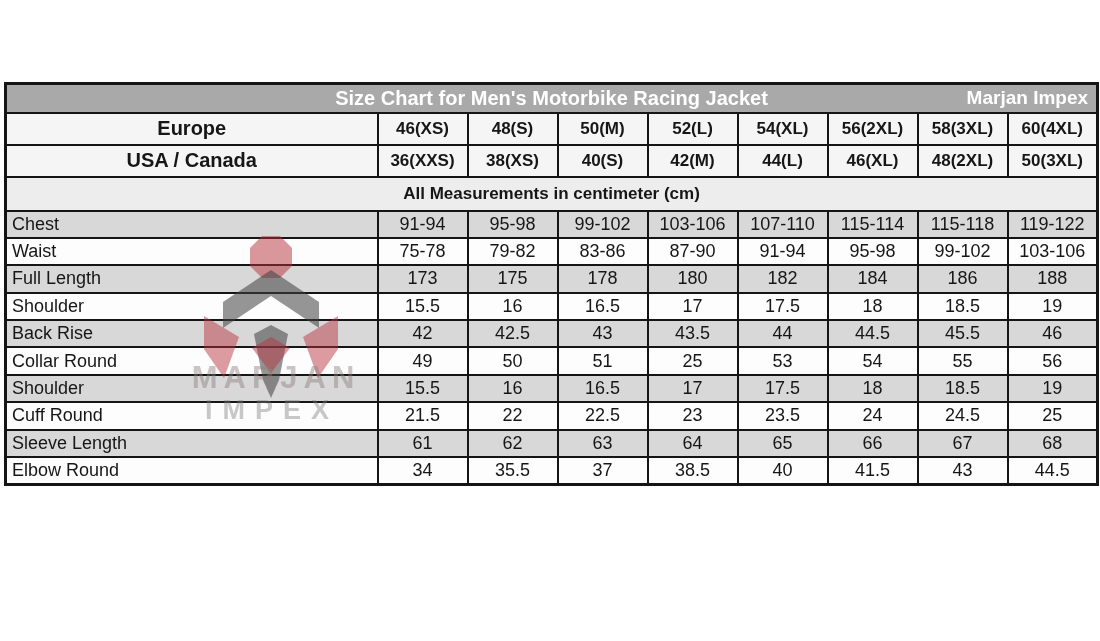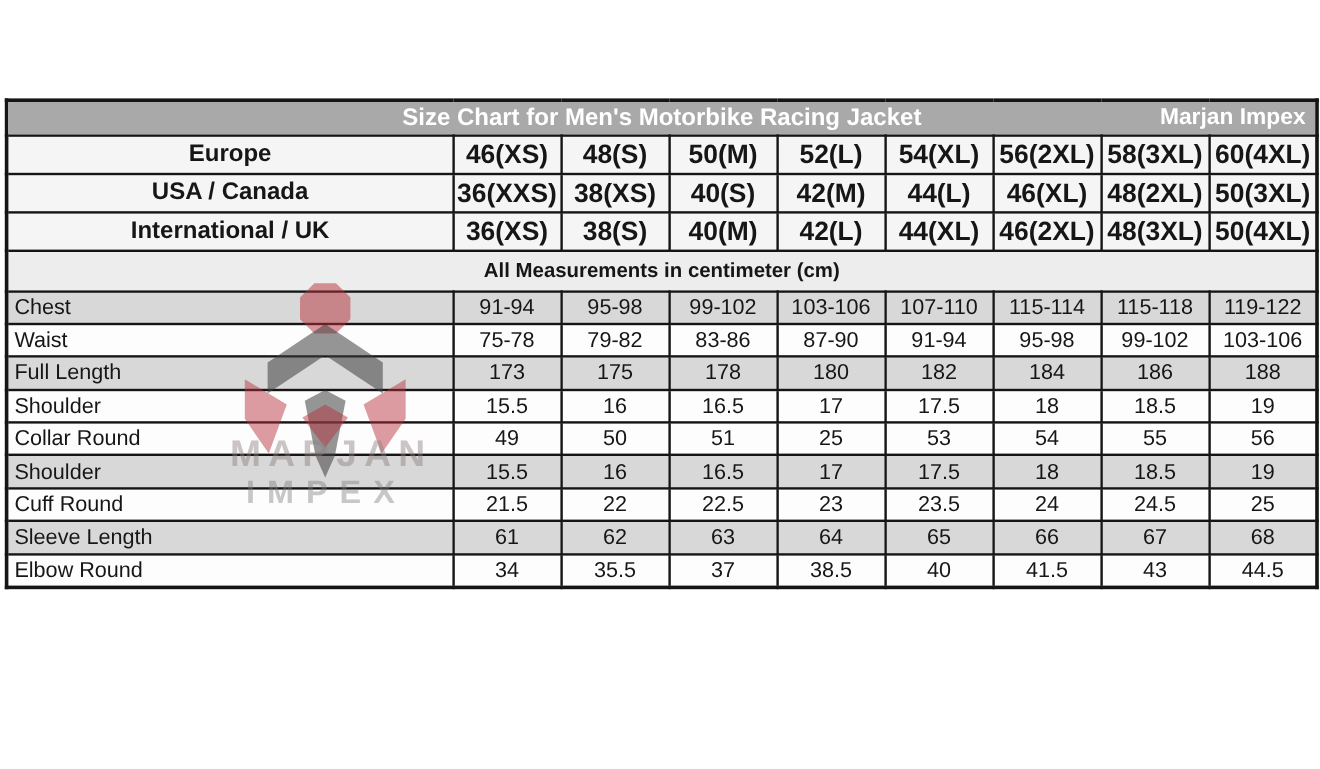--- a/index.html
+++ b/index.html
@@ -50,21 +50,21 @@
     font-size: 19px;
   }
 
   
   tr.size-row { height: 32px; }
   tr.size-row th, tr.size-row td {
     background: #f5f5f5;
     font-weight: bold;
     font-size: 20px;
   }
-  tr.size-row td { font-size: 22px; }
+  tr.size-row td { font-size: 17px; }
 
   
   tr.units-row { height: 34px; }
   tr.units-row td {
     background: #ededed;
     font-weight: bold;
     font-size: 17px;
   }
 
   
@@ -152,31 +152,20 @@
         <th>USA / Canada</th>
         <td>36(XXS)</td>
         <td>38(XS)</td>
         <td>40(S)</td>
         <td>42(M)</td>
         <td>44(L)</td>
         <td>46(XL)</td>
         <td>48(2XL)</td>
         <td>50(3XL)</td>
       </tr>
-      <tr class="size-row">
-        <th>International / UK</th>
-        <td>36(XS)</td>
-        <td>38(S)</td>
-        <td>40(M)</td>
-        <td>42(L)</td>
-        <td>44(XL)</td>
-        <td>46(2XL)</td>
-        <td>48(3XL)</td>
-        <td>50(4XL)</td>
-      </tr>
     </tbody>
   <tbody>
     <tr class="units-row">
       <td colspan="9">All Measurements in centimeter (cm)</td>
     </tr>
   </tbody>
   <tbody>
       <tr class="m-row shaded">
         <th>Chest</th>
         <td>91-94</td>
@@ -214,20 +203,31 @@
         <th>Shoulder</th>
         <td>15.5</td>
         <td>16</td>
         <td>16.5</td>
         <td>17</td>
         <td>17.5</td>
         <td>18</td>
         <td>18.5</td>
         <td>19</td>
       </tr>
+      <tr class="m-row shaded">
+        <th>Back Rise</th>
+        <td>42</td>
+        <td>42.5</td>
+        <td>43</td>
+        <td>43.5</td>
+        <td>44</td>
+        <td>44.5</td>
+        <td>45.5</td>
+        <td>46</td>
+      </tr>
       <tr class="m-row plain">
         <th>Collar Round</th>
         <td>49</td>
         <td>50</td>
         <td>51</td>
         <td>25</td>
         <td>53</td>
         <td>54</td>
         <td>55</td>
         <td>56</td>

